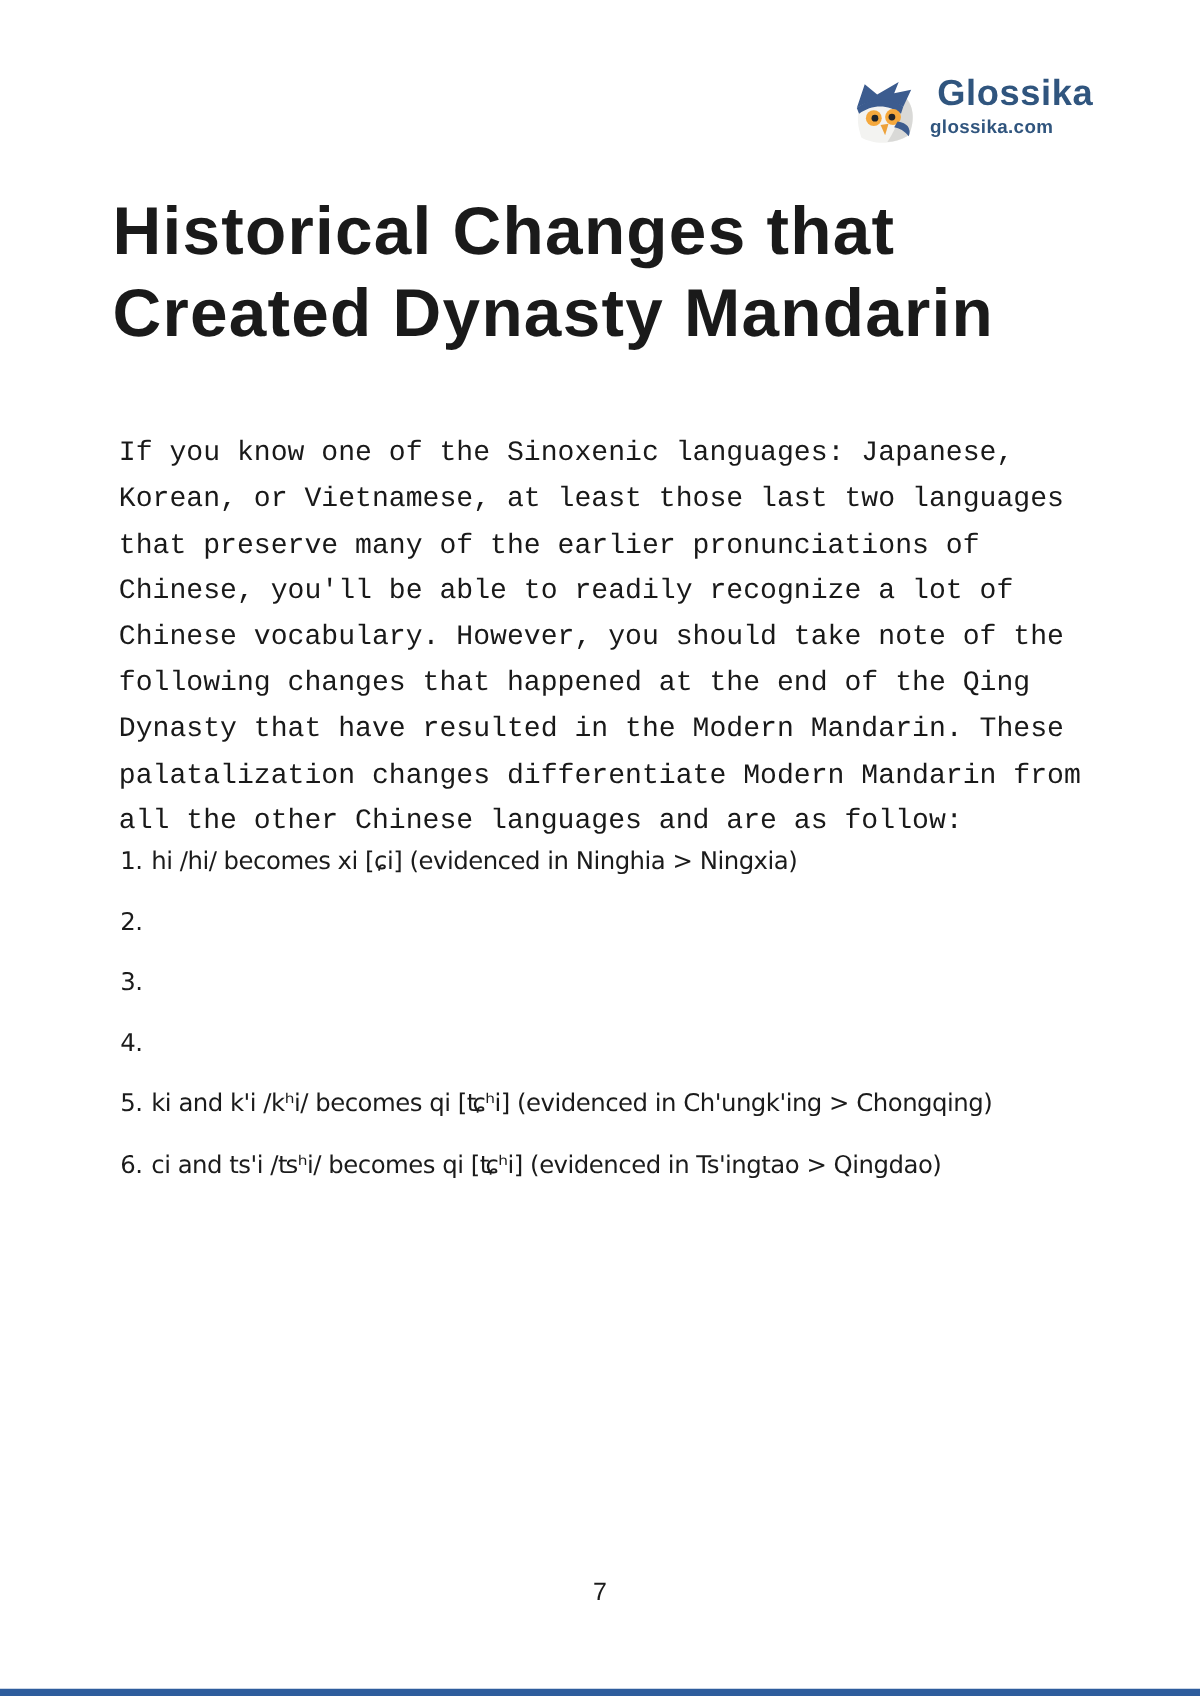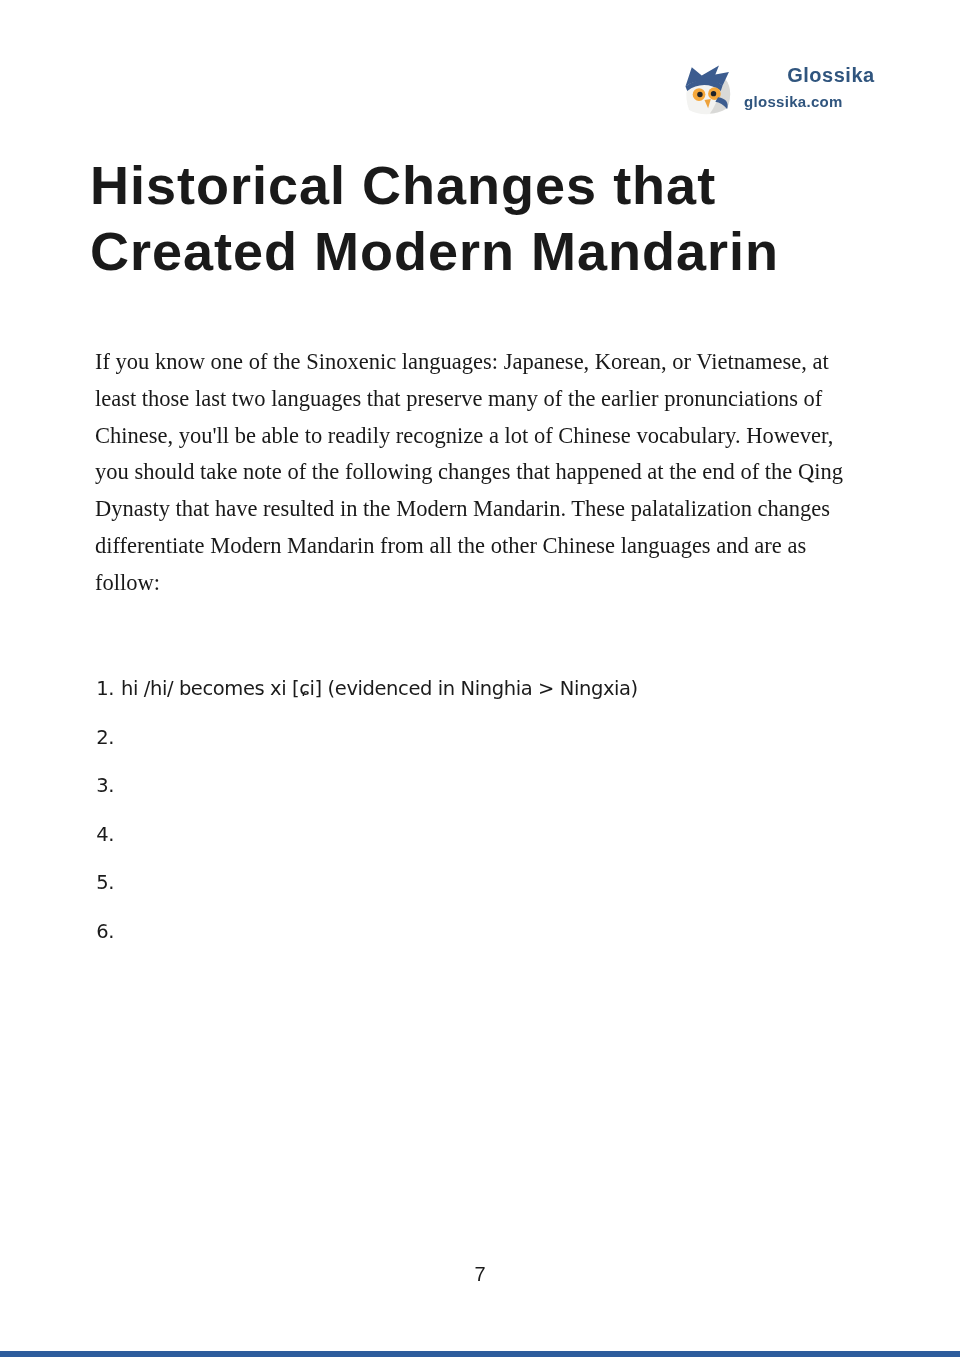--- a/index.html
+++ b/index.html
@@ -17,21 +17,21 @@
   .logo {
     position: absolute;
     top: 58px;
     left: 680px;
     display: flex;
     align-items: flex-start;
   }
   .logo-owl { width: 58px; height: 60px; margin-top: 2px; }
   .logo-textblock { margin-left: 6px; display: flex; flex-direction: column; align-items: flex-end; }
   .logo-brand {
-    font-size: 20px;
+    font-size: 29px;
     font-weight: bold;
     color: #30557e;
     letter-spacing: 0.5px;
     line-height: 34px;
     font-family: "Liberation Sans", sans-serif;
   }
   .logo-domain {
     font-size: 15px;
     font-weight: bold;
     color: #30557e;
@@ -57,21 +57,21 @@
 
   
   .intro {
     position: absolute;
     top: 344px;
     left: 95px;
     width: 772px;
     font-size: 22.5px;
     line-height: 36.8px;
     color: #191919;
-    font-family: Liberation Serif, serif;
+    font-family: Liberation Mono, monospace;
   }
 
   
   .changes {
     position: absolute;
     top: 676px;
     left: 90px;
     width: 800px;
     list-style: none;
   }
@@ -137,42 +137,44 @@
       <path d="M27 43 L34 42 L31 52 Z" fill="#eda23b"></path>
 
       <path d="M42 40 Q55 42 52 53 Q46 46 39 45 Z" fill="#3c5c8f"></path>
     </svg>
     <div class="logo-textblock">
       <div class="logo-brand">Glossika</div>
       <div class="logo-domain">glossika.com</div>
     </div>
   </div>
 
-  <h1 class="title">Historical Changes that Created Modern Mandarin</h1>
+  <h1 class="title">Historical Changes that Created Dynasty Mandarin</h1>
 
   <p class="intro">If you know one of the Sinoxenic languages: Japanese, Korean, or Vietnamese, at least those last two languages that preserve many of the earlier pronunciations of Chinese, you'll be able to readily recognize a lot of Chinese vocabulary. However, you should take note of the following changes that happened at the end of the Qing Dynasty that have resulted in the Modern Mandarin. These palatalization changes differentiate Modern Mandarin from all the other Chinese languages and are as follow:</p>
 
   <ol class="changes">
     <li class="change-item">
       <span class="change-num">1.</span>
       <span class="change-text">hi /hi/ becomes xi [ɕi] (evidenced in Ninghia &gt; Ningxia)</span>
     </li>
     <li class="change-item">
       <span class="change-num">2.</span>
     </li>
     <li class="change-item">
       <span class="change-num">3.</span>
     </li>
     <li class="change-item">
       <span class="change-num">4.</span>
     </li>
     <li class="change-item">
       <span class="change-num">5.</span>
+      <span class="change-text">ki and k'i /kʰi/ becomes qi [ʨʰi] (evidenced in Ch'ungk'ing &gt; Chongqing)</span>
     </li>
     <li class="change-item">
       <span class="change-num">6.</span>
+      <span class="change-text">ci and ts'i /ʦʰi/ becomes qi [ʨʰi] (evidenced in Ts'ingtao &gt; Qingdao)</span>
     </li>
   </ol>
 
   <div class="page-number">7</div>
   <div class="footer-bar"></div>
 
 </div>
 
 </body></html>

